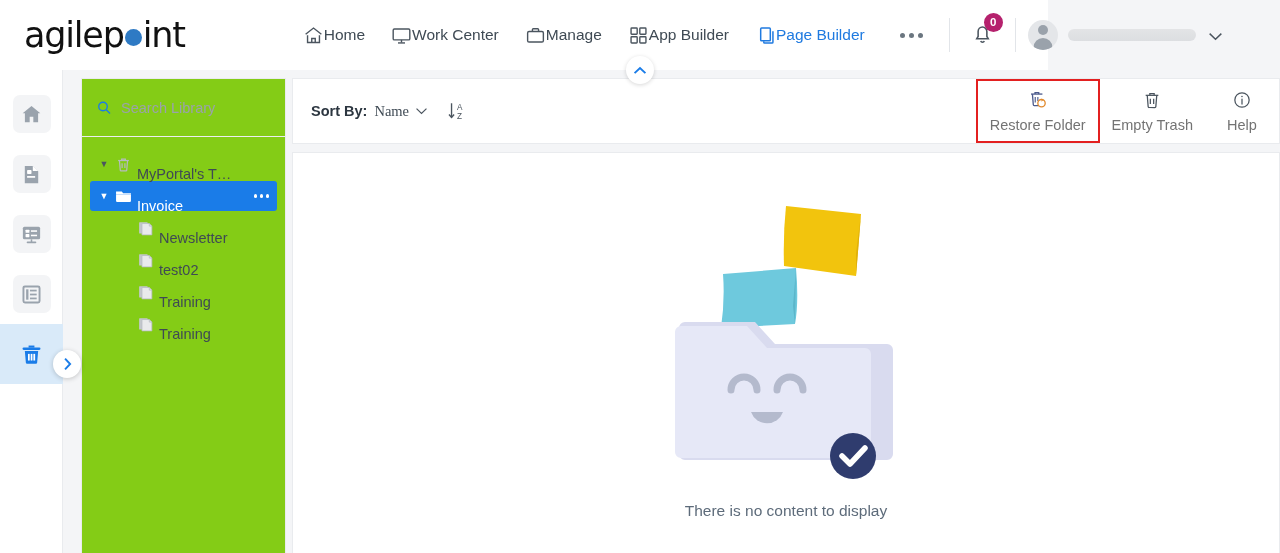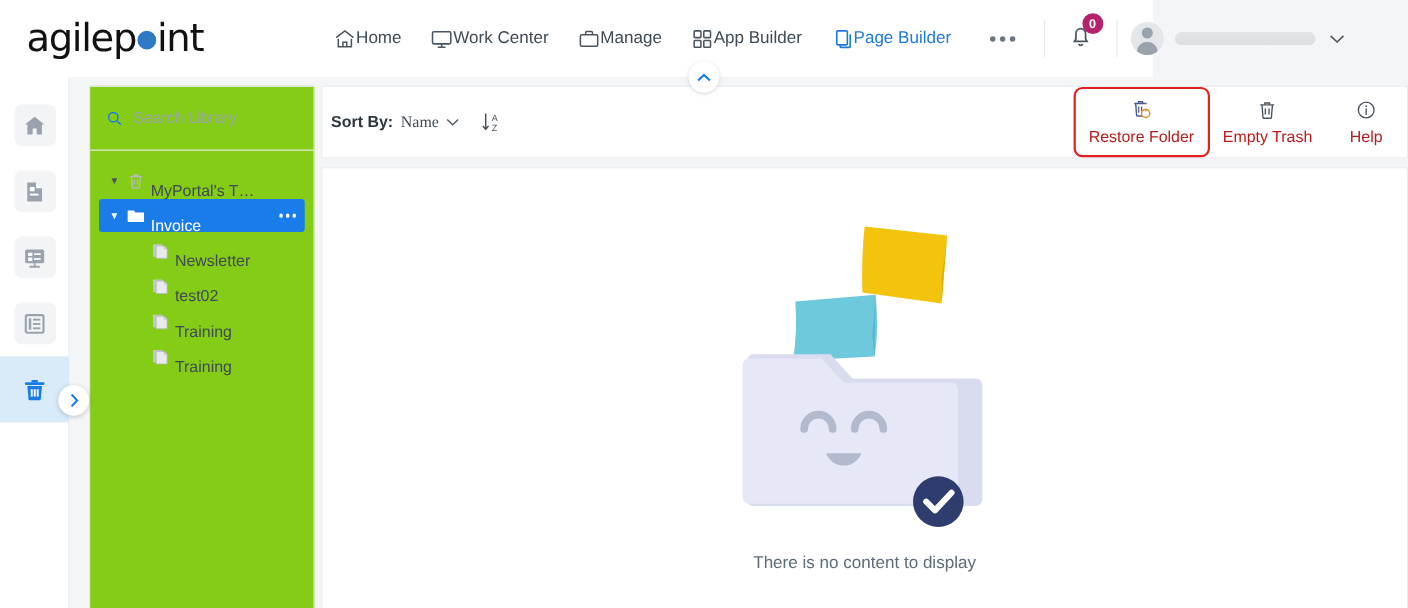--- a/index.html
+++ b/index.html
@@ -168,31 +168,31 @@
   
   .toolbar {
     position: absolute; top: 78px; left: 292px;
     width: 988px; height: 66px;
     background: #ffffff;
     border: 1px solid #e9ebee;
     display:flex; align-items:center;
   }
   .sortby {
     display:flex; align-items:center; gap: 7px;
-    margin-left: 8px; font-size: 14.5px; color:#3f4a54;
+    margin-left: 18px; font-size: 14.5px; color:#3f4a54;
   }
   .sortby .lbl { font-weight: 700; color: #2c3640; }
   .sortby .val { display:flex; align-items:center; gap:6px; cursor:pointer;font-family:Liberation Serif, serif; }
   .sort-dir { margin-left: 12px; cursor:pointer; display:flex; }
 
   .tb-actions { margin-left:auto; display:flex; align-items:stretch; height: 66px; }
   .tb-btn {
     display:flex; flex-direction:column; align-items:center; justify-content:center;
     gap: 7px; padding: 0 12px; min-width: 74px;
-    font-size: 14.5px; color:#b91c1c; cursor:pointer;border-radius:8px;
+    font-size: 14.5px; color:#737373; cursor:pointer;
   }
   .tb-btn.highlight {
     border: 2px solid #e32020;
     margin: 1px 0;
   }
 
   .content {
     position: absolute; top: 152px; left: 292px;
     width: 988px; height: 401px;
     background: #ffffff;

